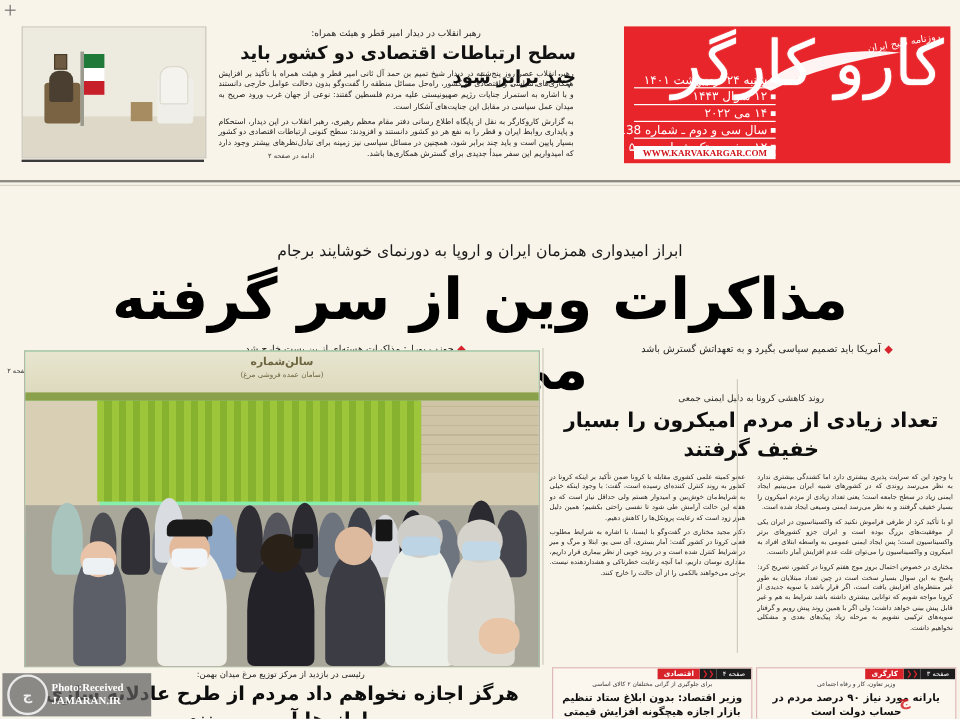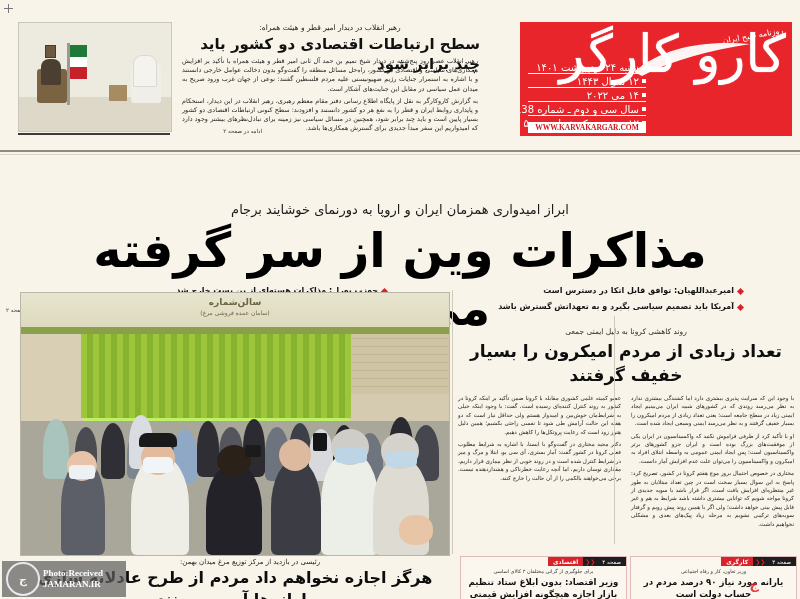--- a/index.html
+++ b/index.html
@@ -118,49 +118,49 @@
   .lead-bullets{
     position:absolute;left:0;top:86px;width:800px;
     display:flex;flex-direction:row;justify-content:center;gap:26px;
   }
   .bcol{width:330px;}
   .brow{display:flex;flex-direction:row;align-items:center;gap:4px;
         justify-content:flex-start;margin-bottom:4px;}
   .bcol.right .brow{justify-content:flex-start;}
   .bcol.left .brow{justify-content:flex-start;}
   .diamond{width:5px;height:5px;background:#d6232c;transform:rotate(45deg);flex:0 0 auto;}
-  .btext{font-size:8px;font-weight:bold;color:#141414;line-height:12px;white-space:nowrap;}
+  .btext{font-size:8px;font-weight:normal;color:#141414;line-height:12px;white-space:nowrap;}
   .lead-pg{
     position:absolute;left:6px;top:108px;font-size:5.5px;color:#333;
   }
 
   
   .photo{
     position:absolute;left:20px;top:292px;width:428px;height:262px;
-    border:1px solid #b9b5a8;overflow:hidden;background:#bef264;
+    border:1px solid #b9b5a8;overflow:hidden;background:#86efac;
   }
   .ph-band{position:absolute;left:0;top:0;width:100%;height:36px;
     background:linear-gradient(#e8e5cf,#ddd9bd);}
   .ph-sign{position:absolute;left:0;top:4px;width:100%;text-align:center;
     font-size:9px;color:#6d6440;font-weight:bold;letter-spacing:1px;}
   .ph-sign2{position:absolute;left:0;top:16px;width:100%;text-align:center;
     font-size:6px;color:#6d6440;}
   .ph-beam{position:absolute;left:0;top:34px;width:100%;height:7px;background:#8aa04a;}
   .ph-door{position:absolute;left:60px;top:41px;width:270px;height:84px;
     background:repeating-linear-gradient(90deg,#9ec63b 0 6px,#87b22f 6px 12px);}
   .ph-wallL{position:absolute;left:0;top:41px;width:62px;height:110px;background:#d8cfb4;}
   .ph-wallR{position:absolute;right:0;top:41px;width:100px;height:110px;background:#d4cbb0;}
   .ph-brick{position:absolute;right:0;top:41px;width:100px;height:60px;
     background:repeating-linear-gradient(0deg,#cfc4a6 0 7px,#c2b795 7px 8px);}
   .ph-ground{position:absolute;left:0;top:128px;width:100%;height:134px;background:#a9a79a;}
   .crowd{position:absolute;left:0;top:96px;width:100%;height:166px;}
   .pp{position:absolute;border-radius:50% 50% 6px 6px;}
 
   .photo-caption{
-    position:absolute;left:36px;top:558px;width:428px;text-align:center;
+    position:absolute;left:20px;top:558px;width:428px;text-align:center;
     font-size:7px;color:#222;
   }
   .photo-headline{
     position:absolute;left:12px;top:567px;width:446px;text-align:center;
     font-size:16px;font-weight:bold;color:#0d0d0d;line-height:22px;
   }
   .watermark{
     position:absolute;left:2px;top:561px;width:124px;height:36px;
     background:rgba(95,95,95,0.72);
     display:flex;flex-direction:row;align-items:center;gap:3px;
@@ -276,24 +276,20 @@
   <div class="hr-main2"></div>
 
   <div class="lead">
     <div class="lead-kicker">ابراز امیدواری همزمان ایران و اروپا به دورنمای خوشایند برجام</div>
     <div class="lead-head">مذاکرات وین از سر گرفته می‌شود</div>
 
     <div class="lead-bullets">
       <div class="bcol left">
         <div class="brow">
           <span class="diamond"></span>
-          <span class="btext">امیرعبداللهیان: توافق قابل اتکا در دسترس است</span>
-        </div>
-        <div class="brow">
-          <span class="diamond"></span>
           <span class="btext">آمریکا باید تصمیم سیاسی بگیرد و به تعهداتش گسترش باشد</span>
         </div>
       </div>
       <div class="bcol right">
         <div class="brow">
           <span class="diamond"></span>
           <span class="btext">جوزپ بورل: مذاکرات هسته‌ای از بن بست خارج شد</span>
         </div>
         <div class="brow">
           <span class="diamond"></span>

